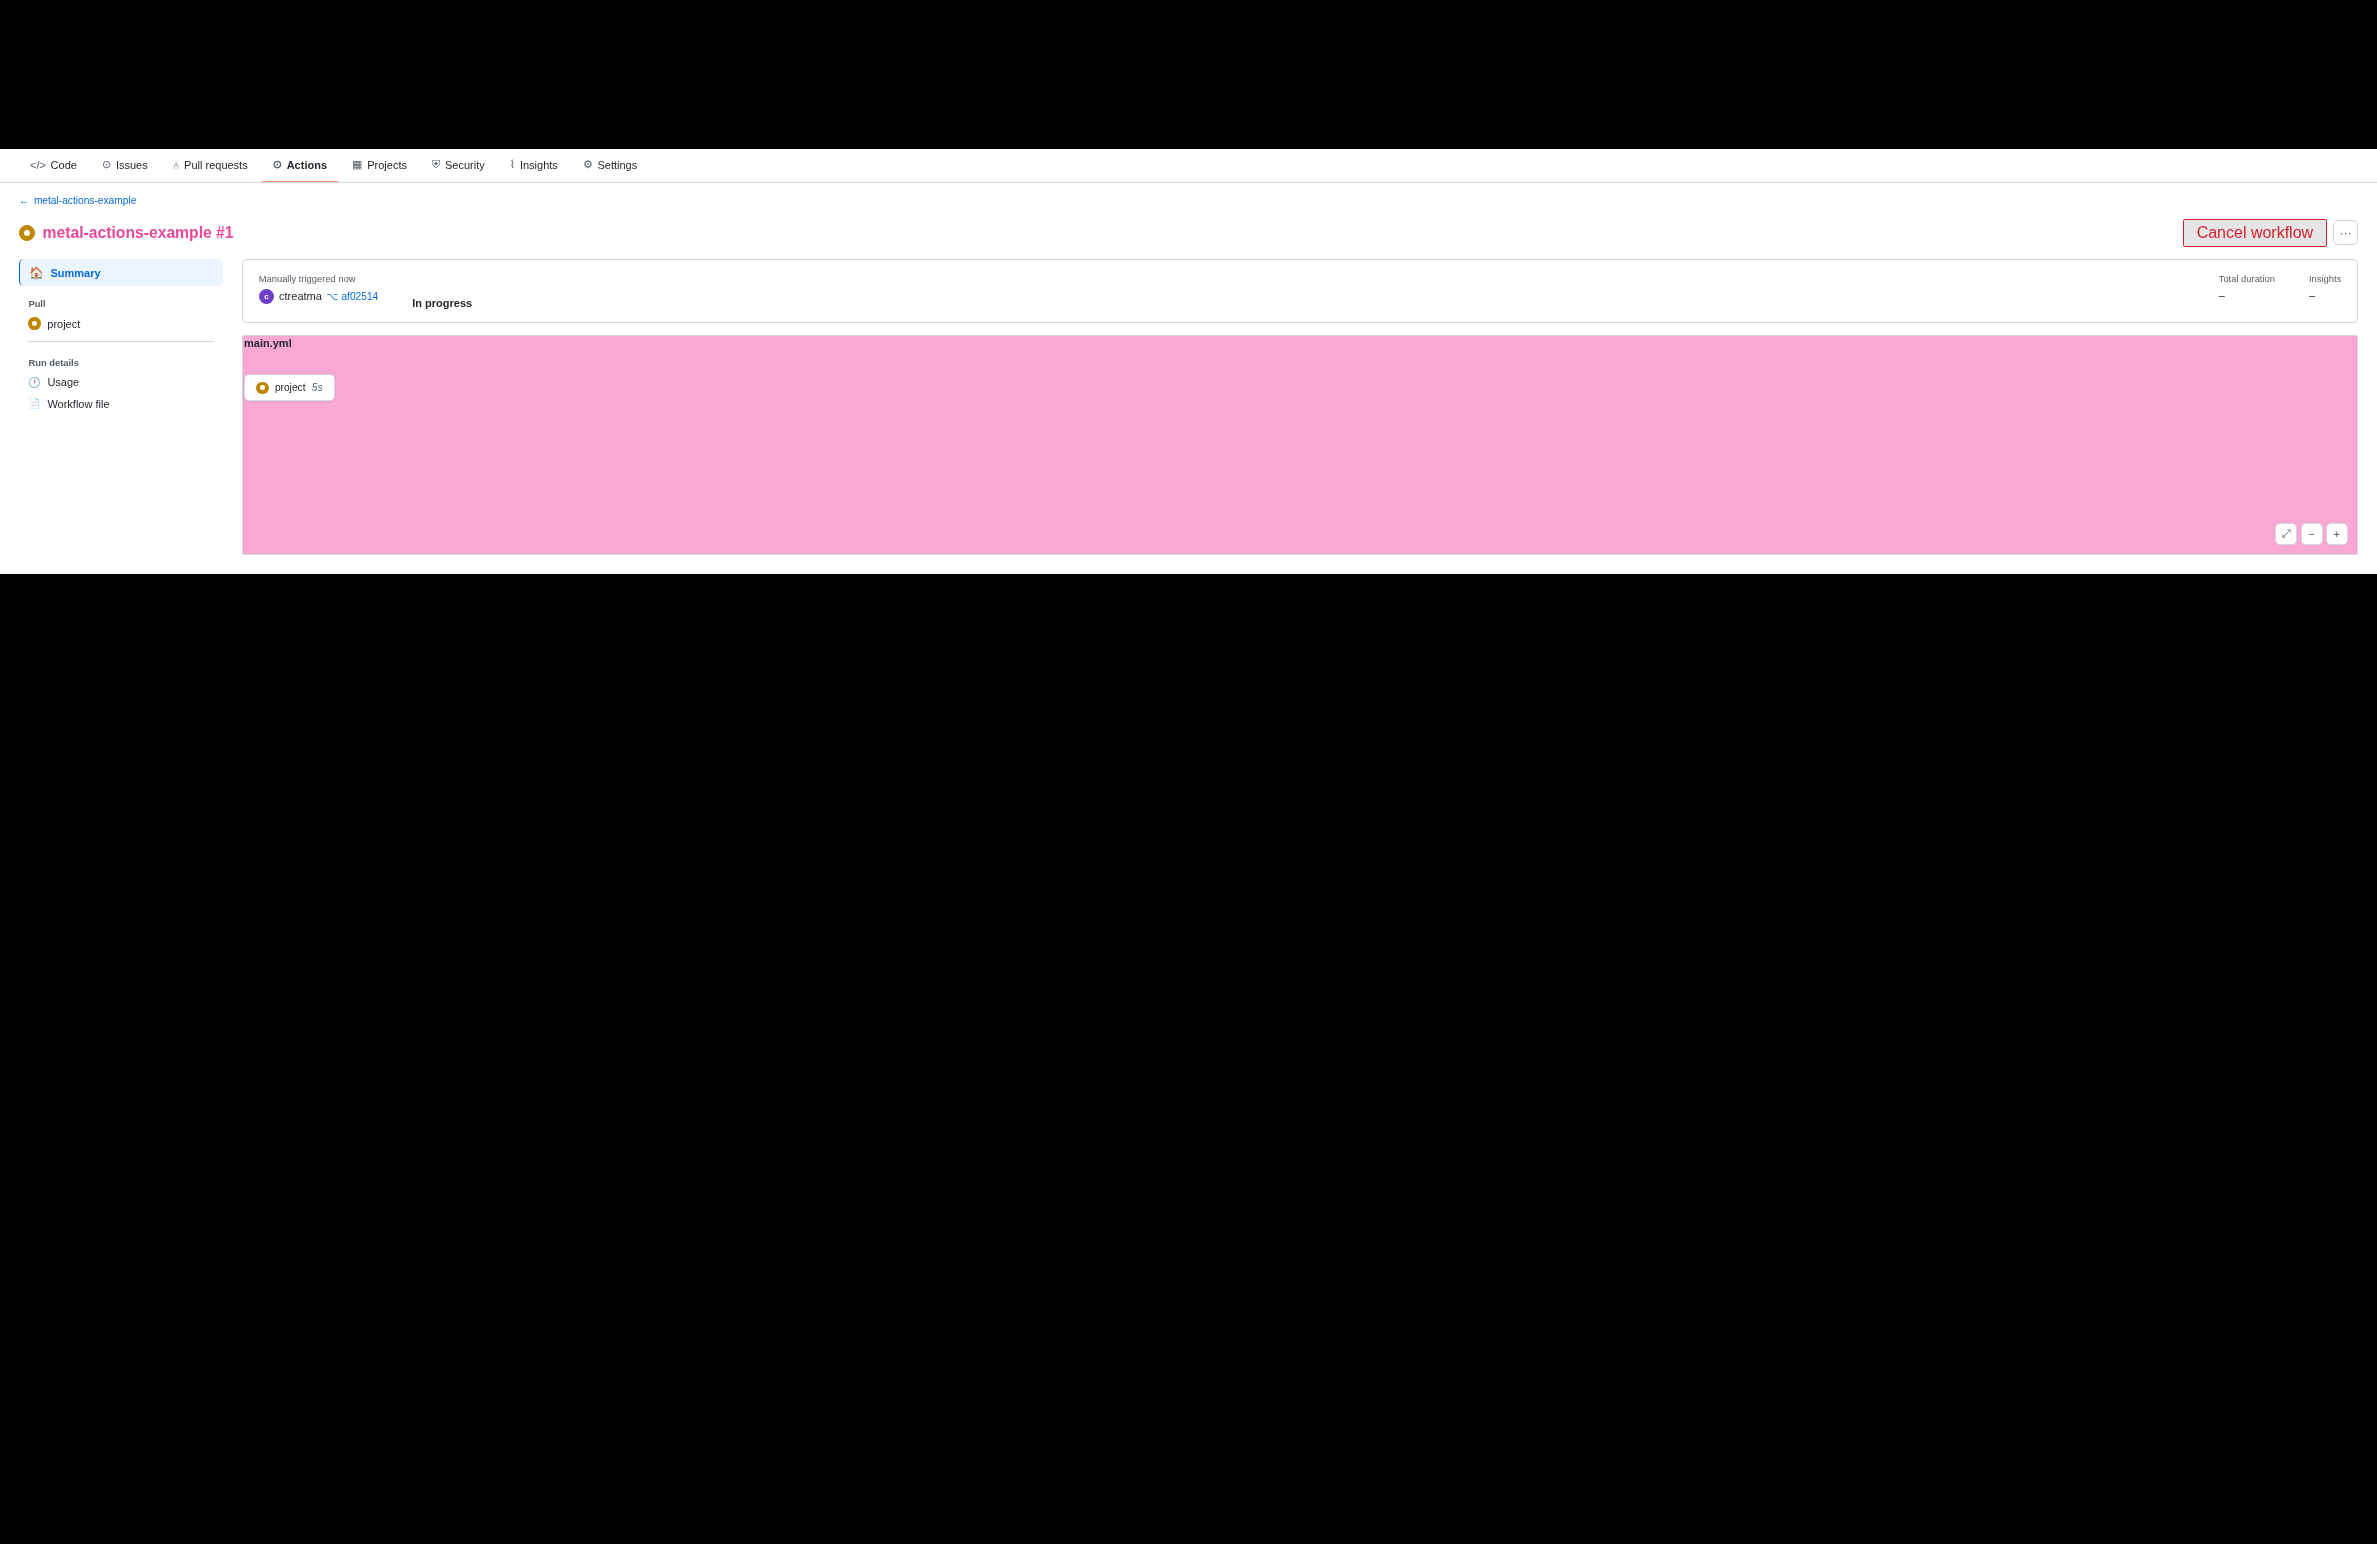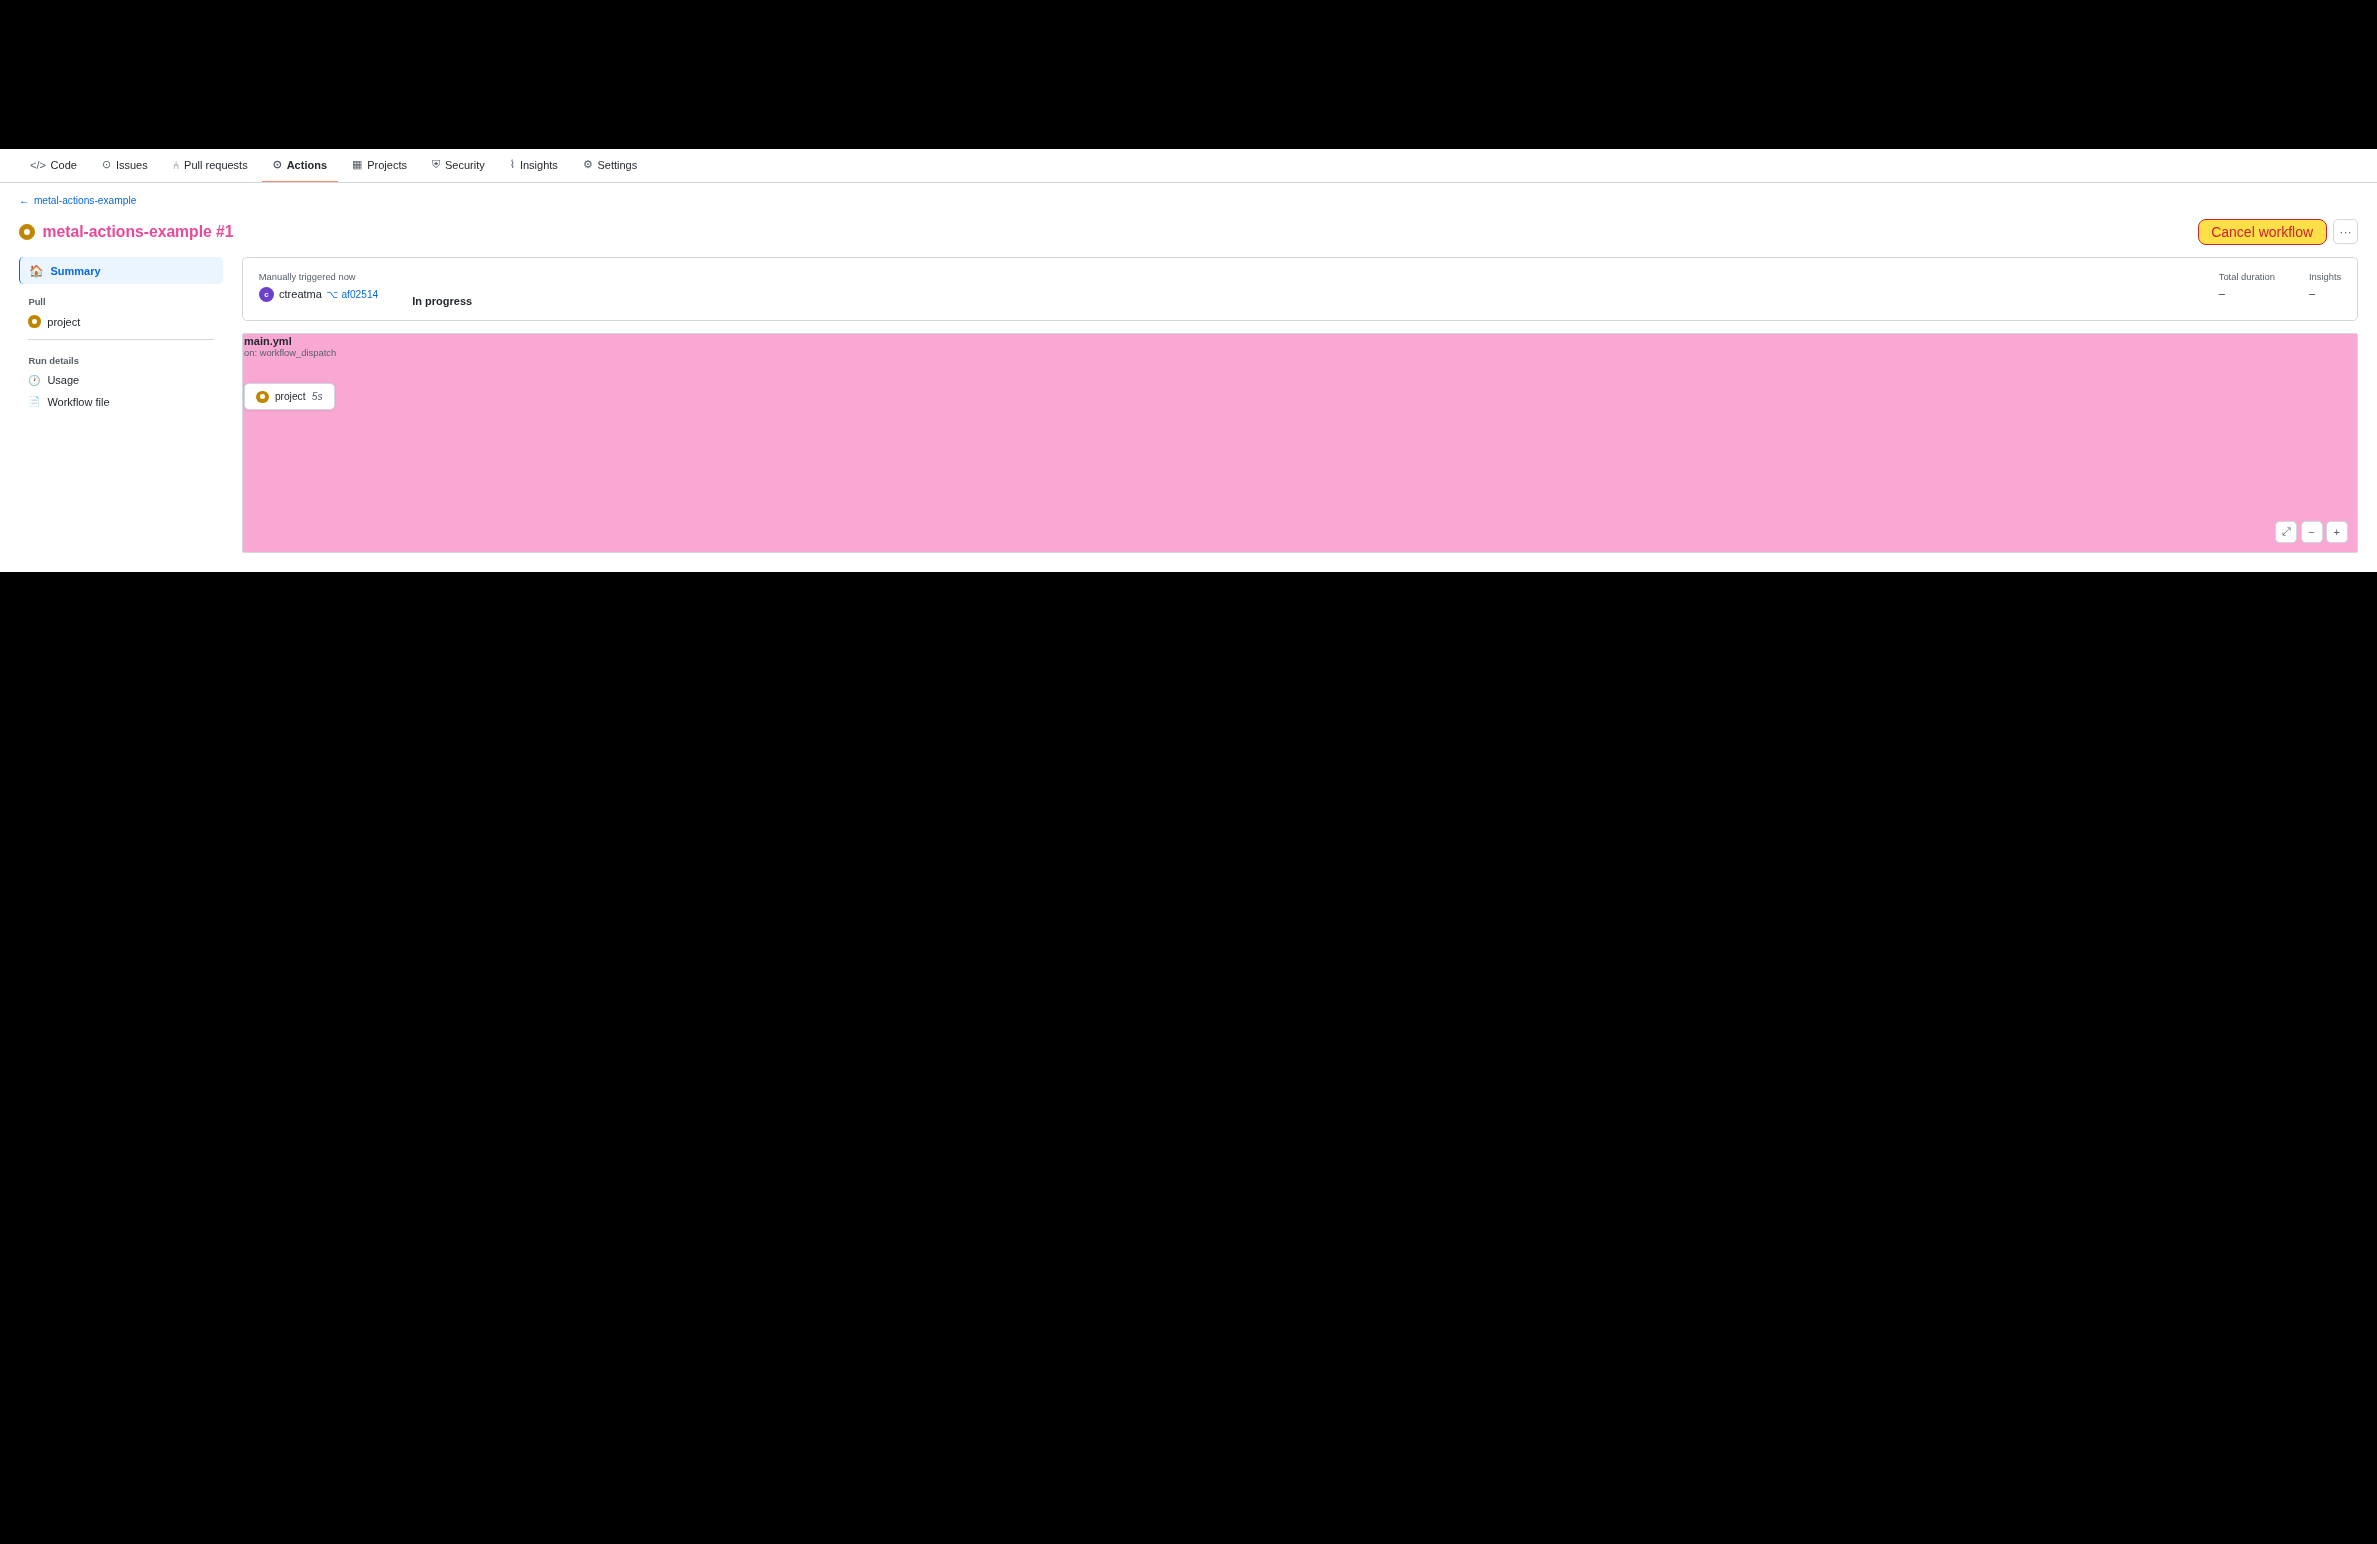--- a/index.html
+++ b/index.html
@@ -110,26 +110,26 @@
     }
 
     .header-actions {
       display: flex;
       align-items: center;
       gap: 6.3px;
     }
 
     .cancel-workflow-btn {
       padding: 3.9px 12.6px;
-      font-size: 14px;
+      font-size: 16px;
       font-weight: 500;
       color: #cf222e;
-      background: #fde047;
+      background: #e5e5e5;
       border: 0.8px solid #cf222e;
-      border-radius: 8px;
+      border-radius: 2px;
       cursor: pointer;
     }
 
     .more-btn {
       width: 25px;
       height: 25px;
       display: flex;
       align-items: center;
       justify-content: center;
       border: 0.8px solid #d0d7de;
@@ -508,21 +508,20 @@
             <div class="info-label">Insights</div>
             <div class="info-value">–</div>
           </div>
 
         </div>
       </div>
 
       <div class="viz-card">
         <div class="viz-header">
           <div class="viz-title">main.yml</div>
-          <div class="viz-subtitle">on: workflow_dispatch</div>
         </div>
 
         <div class="viz-job-node">
           <div class="job-dot-yellow"></div>
           <span>project</span>
           <span class="viz-job-time">5s</span>
         </div>
 
         <div class="viz-controls">
           <button class="viz-control-btn">

